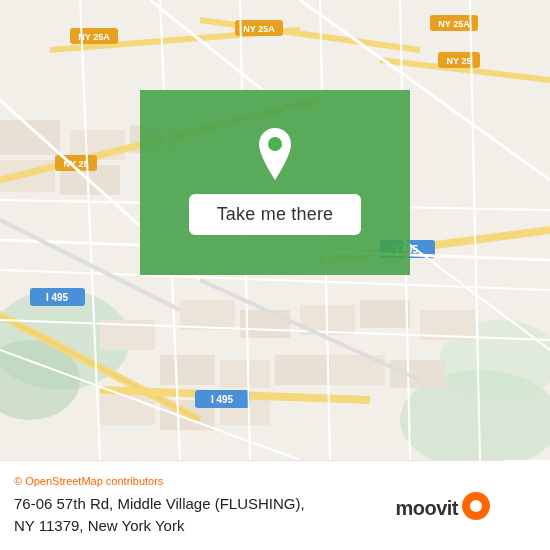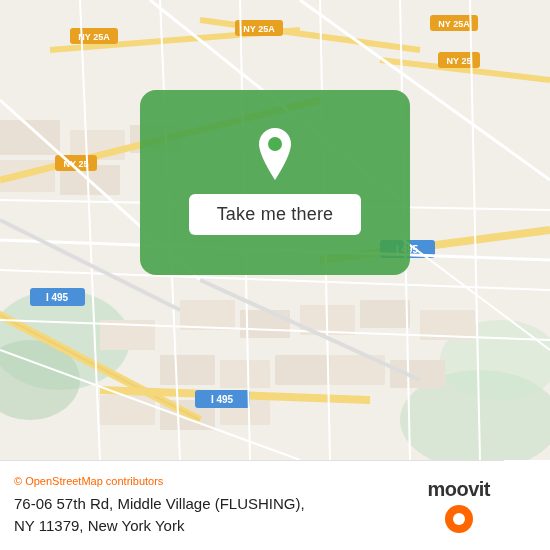--- a/index.html
+++ b/index.html
@@ -28,21 +28,21 @@
     }
 
     
     .overlay-panel {
       position: absolute;
       top: 90px;
       left: 140px;
       width: 270px;
       height: 185px;
       background-color: rgba(67, 160, 71, 0.88);
-      border-radius: 16px;
+      border-radius: 0;
       display: flex;
       flex-direction: column;
       align-items: center;
       justify-content: center;
       gap: 16px;
     }
 
     .location-pin {
       width: 48px;
       height: 48px;
@@ -91,24 +91,23 @@
       color: #222;
       line-height: 1.45;
     }
 
     .footer-address b {
       font-weight: 400;
     }
 
     .moovit-logo {
       display: flex;
-      align-items: center;
+      align-items: flex-end;
       gap: 4px;
       margin-left: 20px;
-      flex-direction: column;
     }
 
     .moovit-text {
       font-size: 20px;
       font-weight: 700;
       color: #333;
       letter-spacing: -0.5px;
     }
 
     .moovit-dot {

